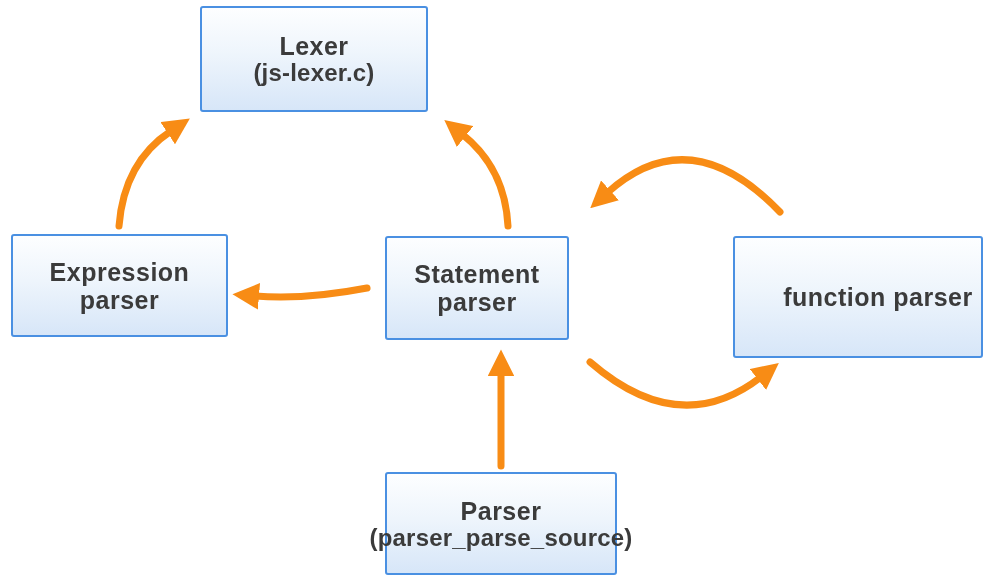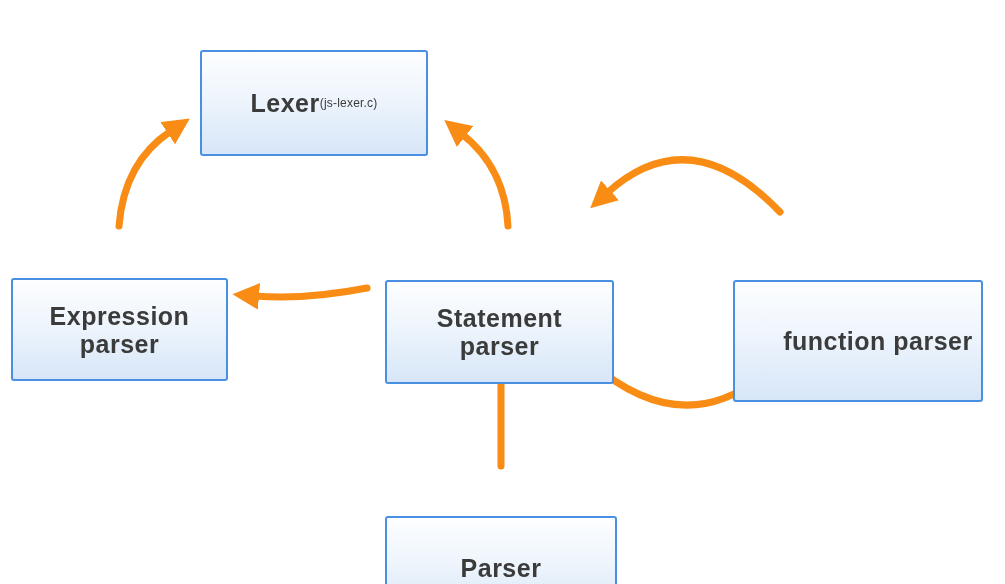--- a/index.html
+++ b/index.html
@@ -26,45 +26,44 @@
   .node {
     position: absolute;
     box-sizing: border-box;
     border: 2px solid var(--box-border);
     border-radius: 3px;
     background: linear-gradient(180deg,
       var(--box-fill-top) 0%,
       var(--box-fill-mid) 45%,
       var(--box-fill-bottom) 100%);
     display: flex;
-    flex-direction: row;
+    flex-direction: column;
     align-items: center;
     justify-content: center;
     text-align: center;
     color: var(--text-color);
-    margin-top: 44px;
   }
   .node-title {
     font-size: 25px;
     font-weight: bold;
     line-height: 28px;
     white-space: pre-line;
     letter-spacing: 0.5px;
   }
   .node-subtitle {
-    font-size: 12px;
-    font-weight: normal;
+    font-size: 24px;
+    font-weight: bold;
     line-height: 26px;
     white-space: nowrap;
     letter-spacing: 0.2px;
   }
   
   #node-lexer             { left: 200px; top: 6px;   width: 228px; height: 106px; }
   #node-expression-parser { left: 11px;  top: 234px; width: 217px; height: 103px; gap: 8px; }
-  #node-statement-parser  { left: 385px; top: 236px; width: 229px; height: 104px; }
+  #node-statement-parser  { left: 385px; top: 236px; width: 184px; height: 104px; }
   #node-function-parser   { left: 733px; top: 236px; width: 250px; height: 122px; padding-left: 40px; }
   #node-parser            { left: 385px; top: 472px; width: 232px; height: 103px; }
 
   .arrow-layer {
     position: absolute;
     left: 0; top: 0;
     width: 1005px;
     height: 584px;
     pointer-events: none;
   }
@@ -109,15 +108,16 @@
     <div class="node-title">Statement
 parser</div>
   </div>
 
   <div class="node" id="node-function-parser">
     <div class="node-title">function parser</div>
   </div>
 
   <div class="node" id="node-parser">
     <div class="node-title">Parser</div>
+    <div class="node-subtitle">(parser_parse_source)</div>
   </div>
 
 </div>
 
 </body></html>

